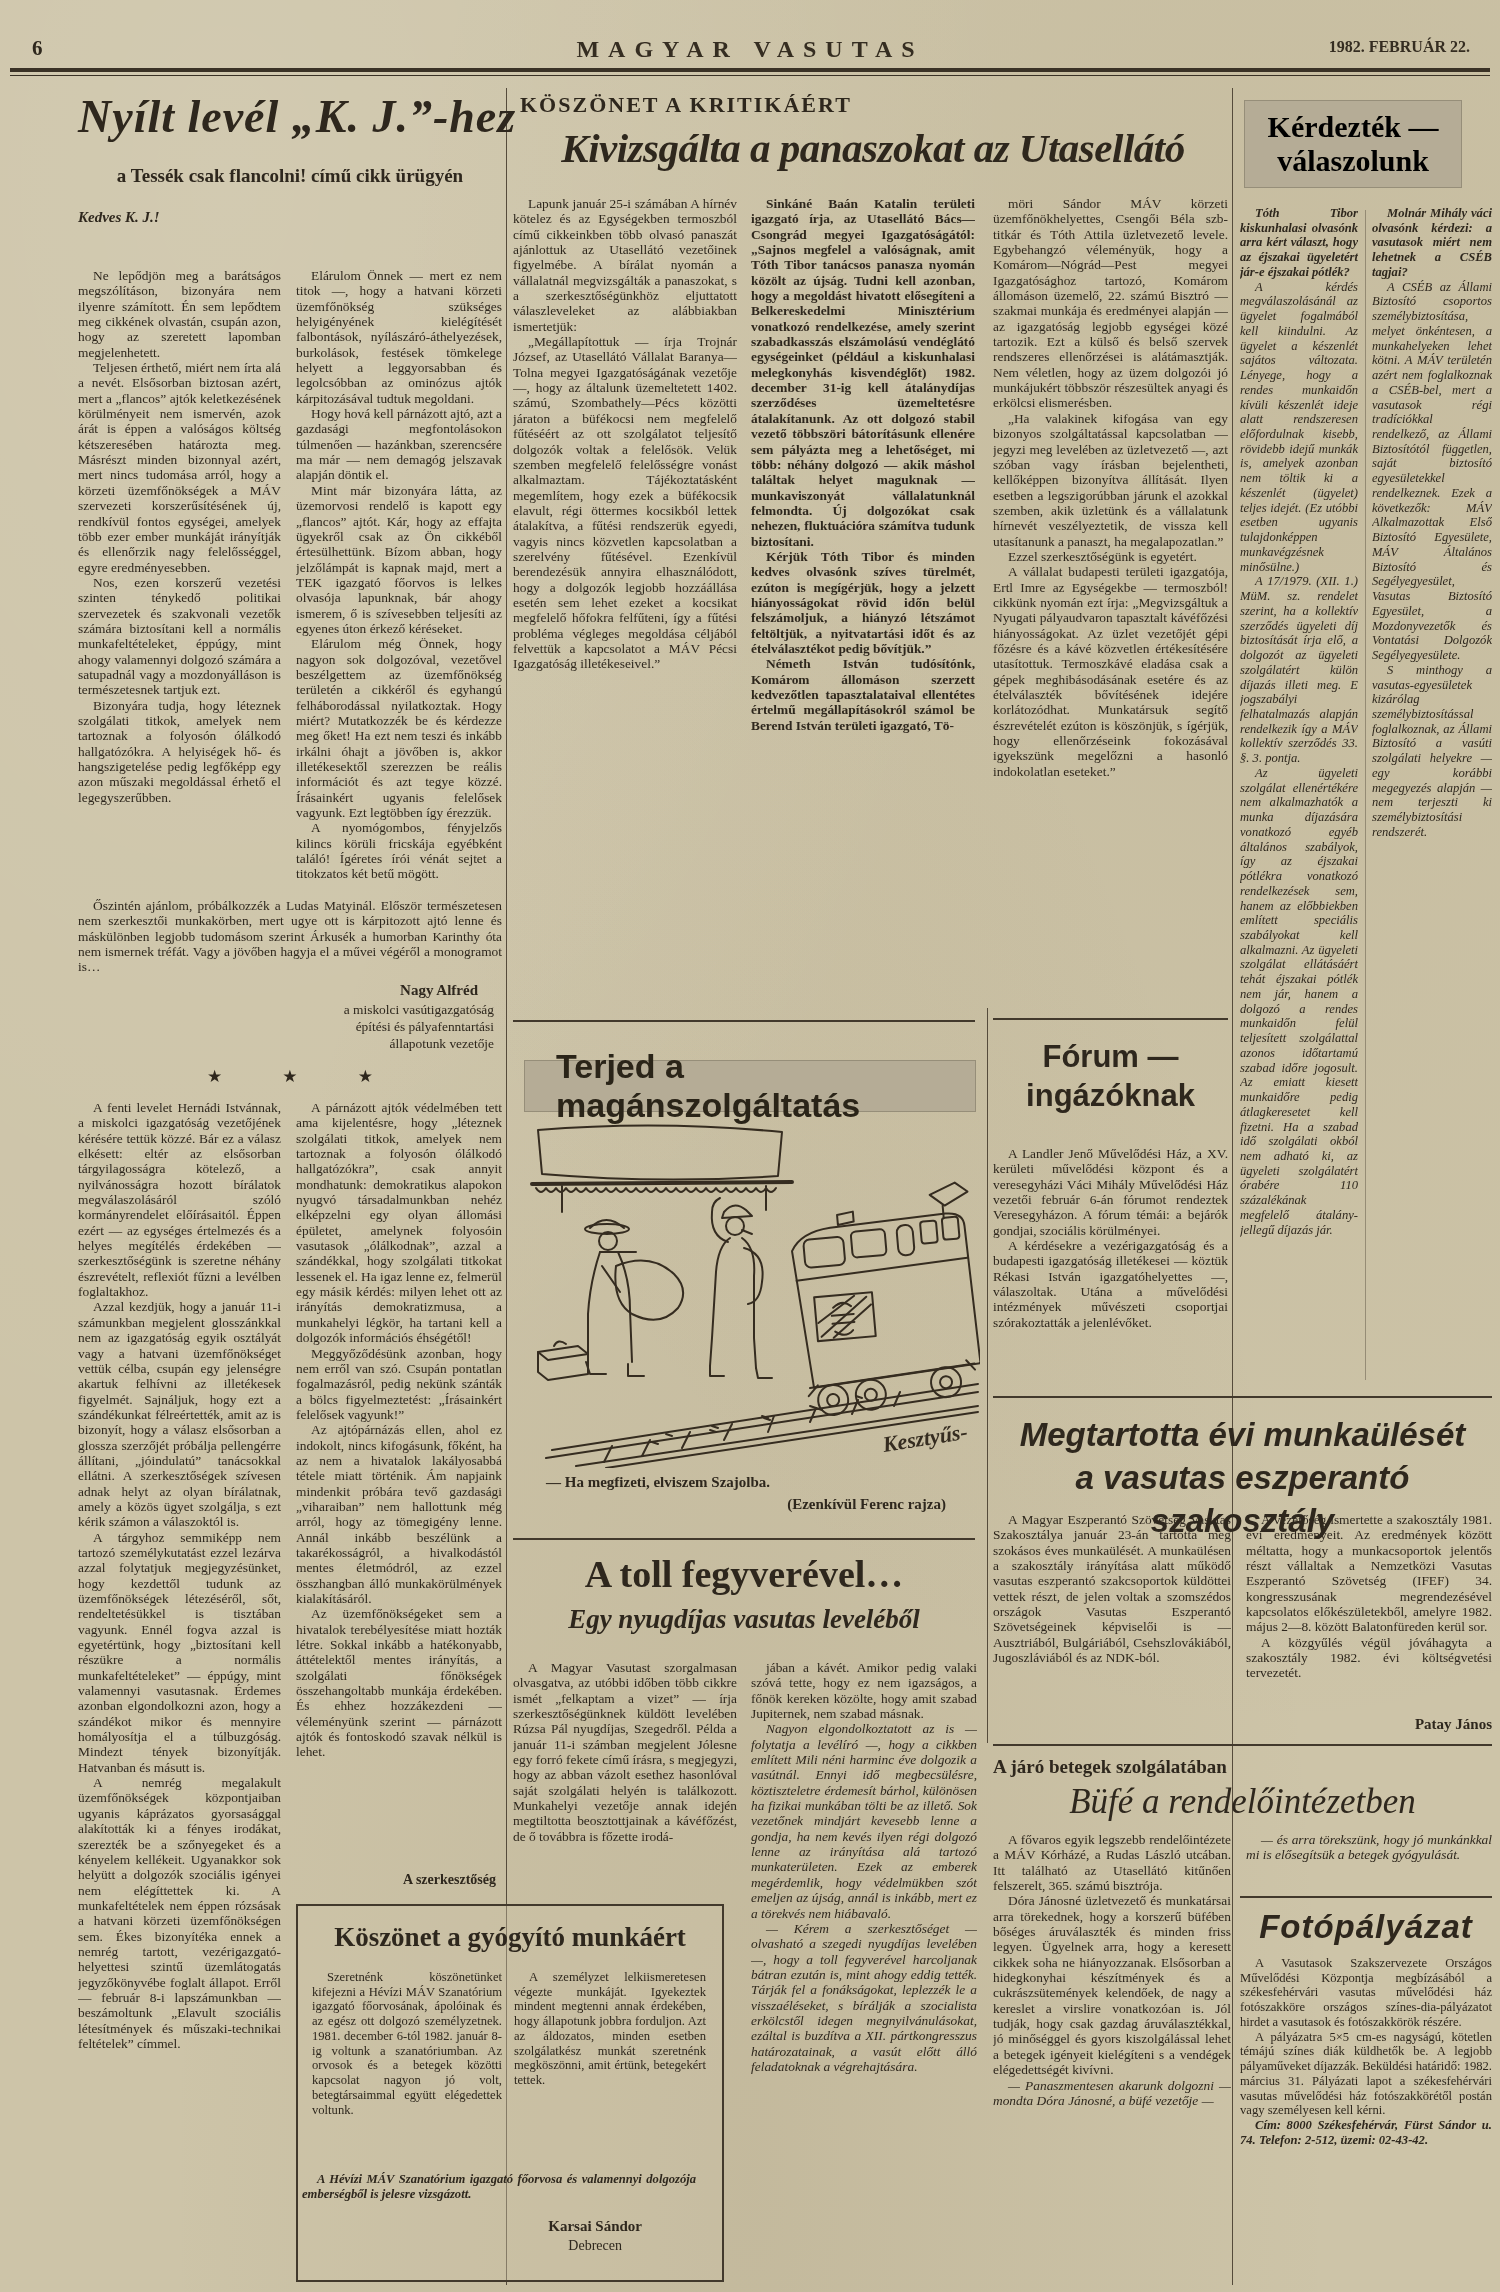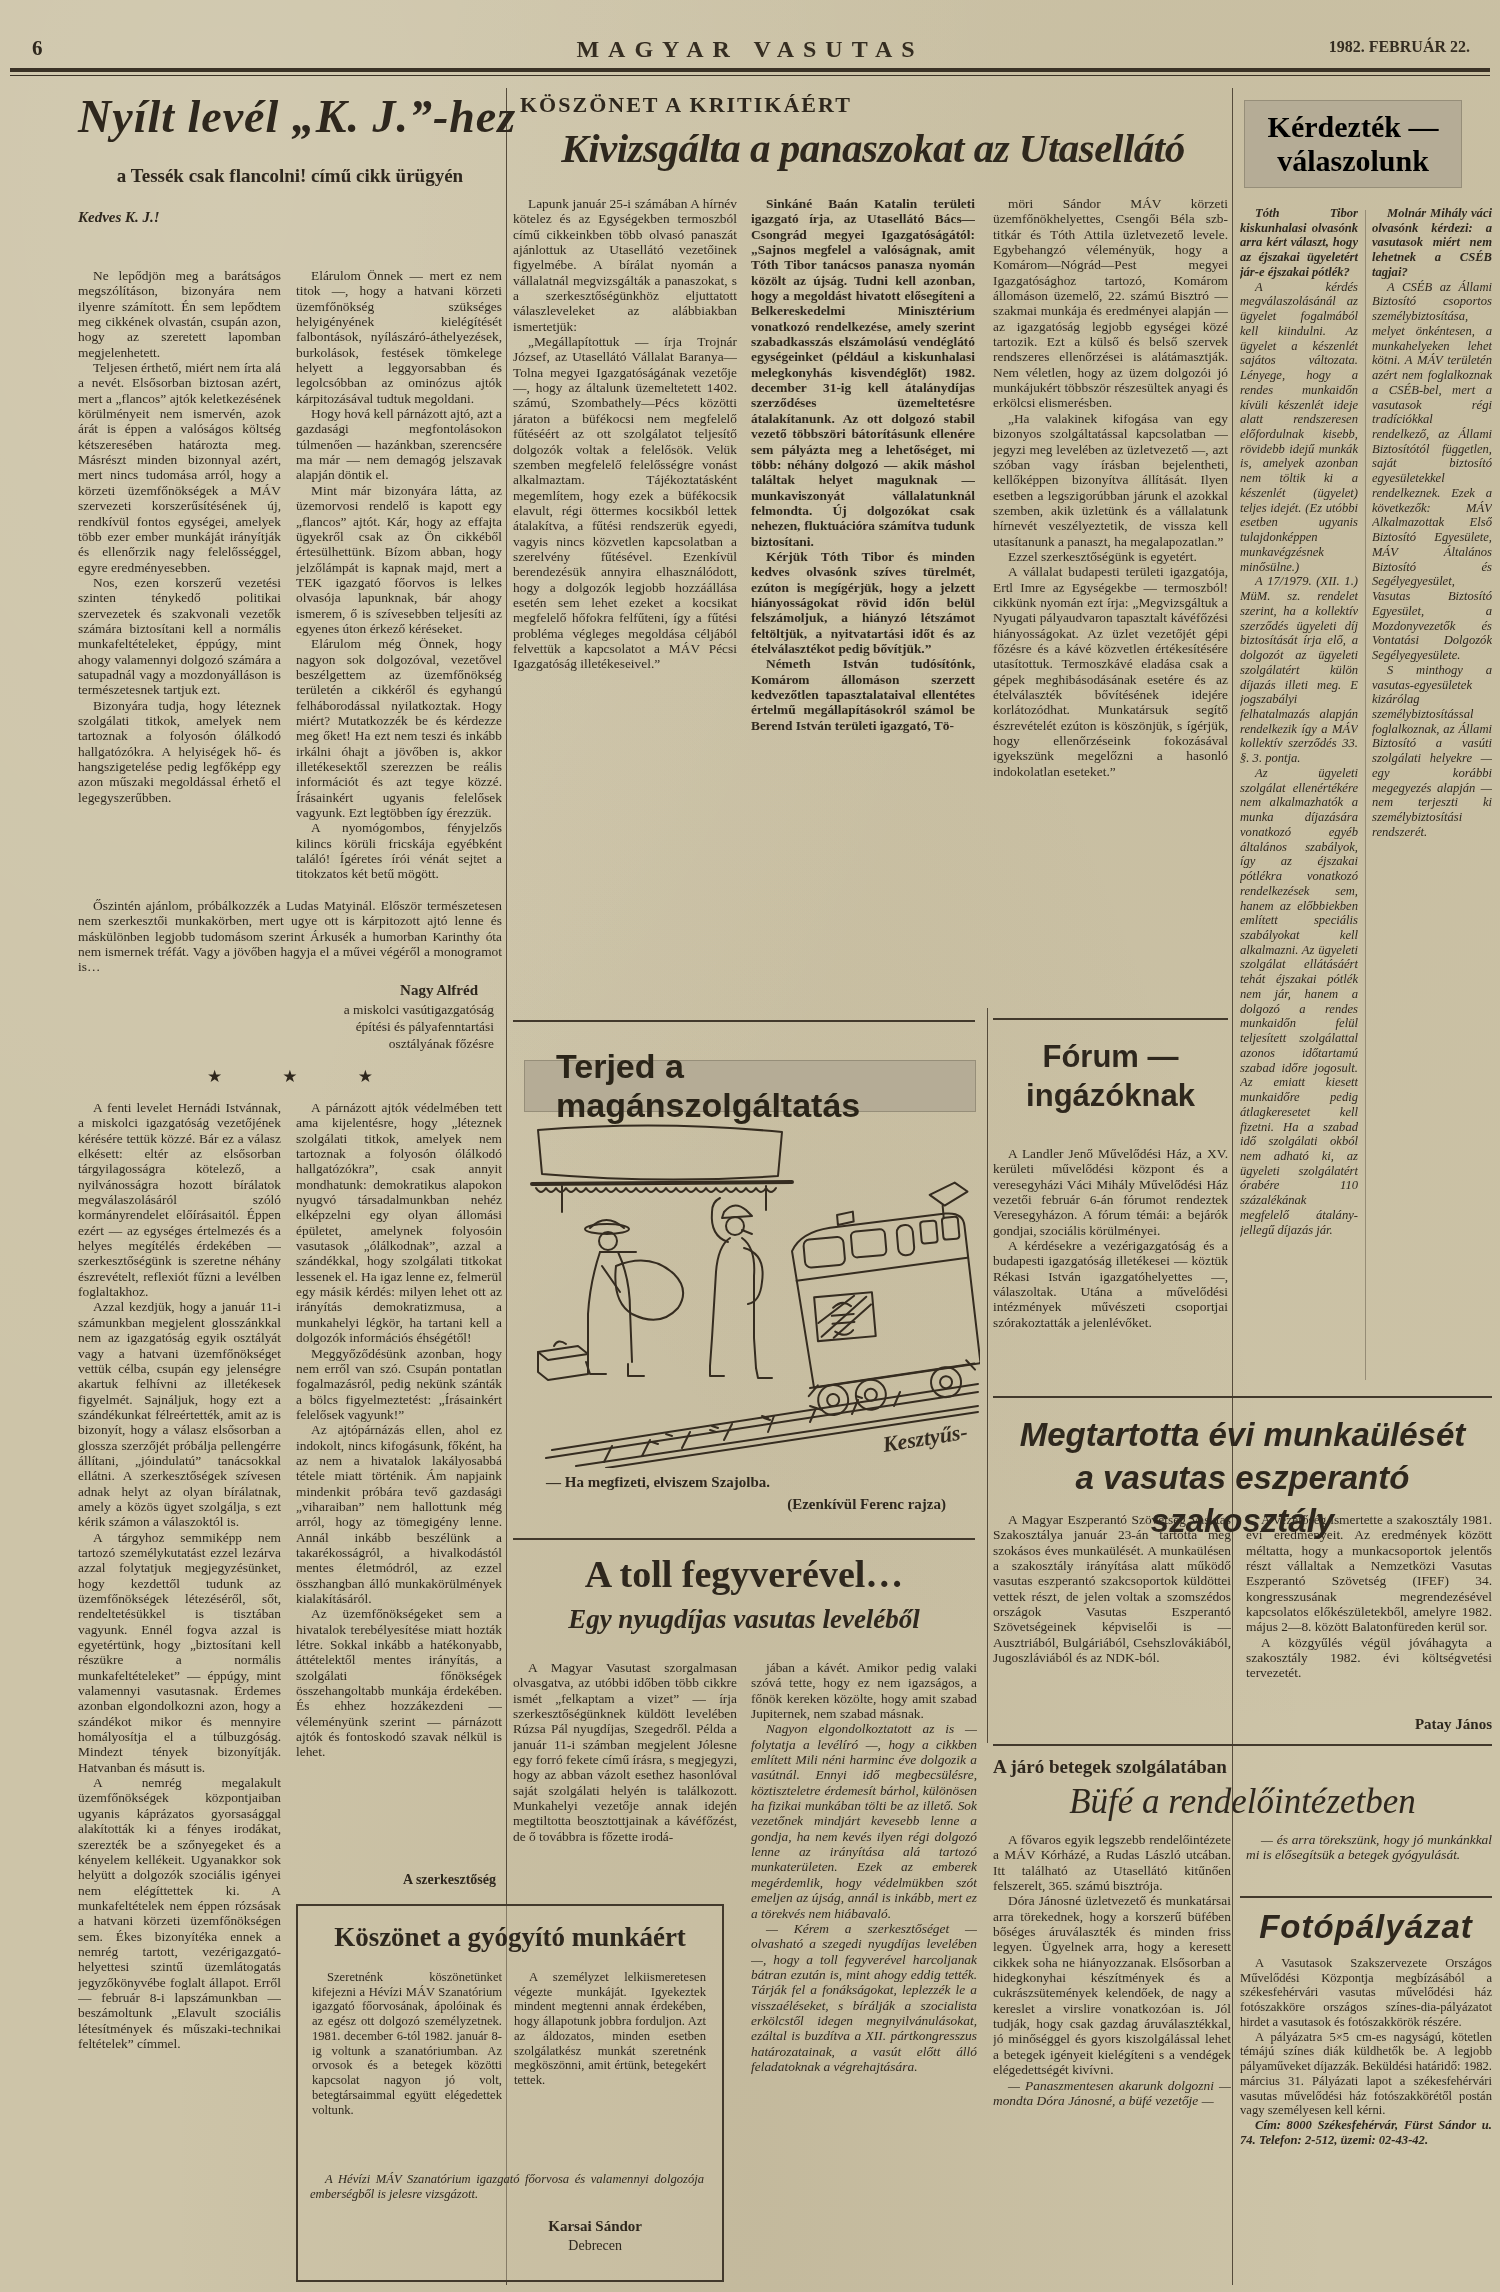--- a/index.html
+++ b/index.html
@@ -87,21 +87,21 @@
       <p>Elárulom még Önnek, hogy nagyon sok dolgozóval, vezetővel beszélgettem az üzemfőnökség területén a cikkéről és egyhangú felháborodással nyilatkoztak. Hogy miért? Mutatkozzék be és kérdezze meg őket! Ha ezt nem teszi és inkább irkálni óhajt a jövőben is, akkor illetékesektől szerezzen be reális információt és azt tegye közzé. Írásainkért ugyanis felelősek vagyunk. Ezt legtöbben így érezzük.</p>
       <p>A nyomógombos, fényjelzős kilincs körüli fricskája egyébként találó! Ígéretes írói vénát sejtet a titokzatos két betű mögött.</p>
     </div>
   <div class="abs bt" style="left:78px;top:898px;width:424px;height:80px;">
     <p>Őszintén ajánlom, próbálkozzék a Ludas Matyinál. Először természetesen nem szerkesztői munkakörben, mert ugye ott is kárpitozott ajtó lenne és máskülönben legjobb tudomásom szerint Árkusék a humorban Karinthy óta nem ismernek tréfát. Vagy a jövőben hagyja el a művei végéről a monogramot is…</p>
   </div>
   <div class="abs byline" style="left:78px;top:982px;width:400px;">Nagy Alfréd</div>
   <div class="abs byline-role" style="left:78px;top:1002px;width:416px;">
     <div>a miskolci vasútigazgatóság</div>
     <div>építési és pályafenntartási</div>
-    <div>osztályának főzésre</div>
+    <div>állapotunk vezetője</div>
   </div>
   <div class="abs stars" style="left:78px;top:1066px;width:424px;">★ ★ ★</div>
   <div class="abs bt" style="left:78px;top:1100px;width:203px;height:1180px;">
       <p>A fenti levelet Hernádi Istvánnak, a miskolci igazgatóság vezetőjének kérésére tettük közzé. Bár ez a válasz elkésett: eltér az elsősorban tárgyilagosságra kötelező, a nyilvánosságra hozott bírálatok megválaszolásáról szóló kormányrendelet előírásaitól. Éppen ezért — az egységes értelmezés és a helyes megítélés érdekében — szerkesztőségünk is szeretne néhány észrevételt, reflexiót fűzni a levélben foglaltakhoz.</p>
       <p>Azzal kezdjük, hogy a január 11-i számunkban megjelent glosszánkkal nem az igazgatóság egyik osztályát vagy a hatvani üzemfőnökséget vettük célba, csupán egy jelenségre akartuk felhívni az illetékesek figyelmét. Sajnáljuk, hogy ezt a szándékunkat félreértették, amit az is bizonyít, hogy a válasz elsősorban a glossza szerzőjét próbálja pellengérre állítani, „jóindulatú” tanácsokkal ellátni. A szerkesztőségek szívesen adnak helyt az olyan bírálatnak, amely a közös ügyet szolgálja, s ezt kérik számon a válaszoktól is.</p>
       <p>A tárgyhoz semmiképp nem tartozó személykutatást ezzel lezárva azzal folytatjuk megjegyzésünket, hogy kezdettől tudunk az üzemfőnökségek létezéséről, sőt, rendeltetésükkel is tisztában vagyunk. Ennél fogva azzal is egyetértünk, hogy „biztosítani kell részükre a normális munkafeltételeket” — éppúgy, mint valamennyi vasutasnak. Érdemes azonban elgondolkozni azon, hogy a szándékot mikor és mennyire homályosítja el a túlbuzgóság. Mindezt tények bizonyítják. Hatvanban és másutt is.</p>
       <p>A nemrég megalakult üzemfőnökségek központjaiban ugyanis káprázatos gyorsasággal alakították ki a fényes irodákat, szerezték be a szőnyegeket és a kényelem kellékeit. Ugyanakkor sok helyütt a dolgozók szociális igényei nem elégíttettek ki. A munkafeltételek nem éppen rózsásak a hatvani körzeti üzemfőnökségen sem. Ékes bizonyítéka ennek a nemrég tartott, vezérigazgató-helyettesi szintű üzemlátogatás jegyzőkönyvébe foglalt állapot. Erről — február 8-i lapszámunkban — beszámoltunk „Elavult szociális létesítmények és műszaki-technikai feltételek” címmel.</p>
     </div>
   <div class="abs bt" style="left:296px;top:1100px;width:206px;height:768px;">
       <p>A párnázott ajtók védelmében tett ama kijelentésre, hogy „léteznek szolgálati titkok, amelyek nem tartoznak a folyosón ólálkodó hallgatózókra”, csak annyit mondhatunk: demokratikus alapokon nyugvó társadalmunkban nehéz elképzelni egy olyan állomási épületet, amelynek folyosóin vasutasok „ólálkodnak”, azzal a szándékkal, hogy szolgálati titkokat lessenek el. Ha igaz lenne ez, felmerül egy másik kérdés: milyen lehet ott az irányítás demokratizmusa, a munkahelyi légkör, ha tartani kell a dolgozók információs éhségétől!</p>
@@ -234,21 +234,21 @@
   </section>
 
   <section class="abs boxed" style="left:296px;top:1904px;width:424px;height:374px;background:rgba(205,196,168,.4);">
     <div class="h-koszonet" style="margin-top:16px;">Köszönet a gyógyító munkáért</div>
     <div class="bt small" style="position:absolute;left:14px;top:64px;width:190px;height:198px;">
         <p>Szeretnénk köszönetünket kifejezni a Hévízi MÁV Szanatórium igazgató főorvosának, ápolóinak és az egész ott dolgozó személyzetnek. 1981. december 6-tól 1982. január 8-ig voltunk a szanatóriumban. Az orvosok és a betegek közötti kapcsolat nagyon jó volt, betegtársaimmal együtt elégedettek voltunk.</p>
       </div>
     <div class="bt small" style="position:absolute;left:216px;top:64px;width:192px;height:198px;">
         <p>A személyzet lelkiismeretesen végezte munkáját. Igyekeztek mindent megtenni annak érdekében, hogy állapotunk jobbra forduljon. Azt az áldozatos, minden esetben szolgálatkész munkát szeretnénk megköszönni, amit értünk, betegekért tettek.</p>
       </div>
-    <div class="bt small ital" style="position:absolute;left:12px;top:266px;width:394px;height:44px;">
+    <div class="bt small ital" style="position:absolute;left:4px;top:266px;width:394px;height:44px;font-weight:bold;">
       <p style="text-indent:15px;">A Hévízi MÁV Szanatórium igazgató főorvosa és valamennyi dolgozója emberségből is jelesre vizsgázott.</p>
     </div>
     <div class="byline" style="position:absolute;left:14px;top:312px;width:330px;">Karsai Sándor</div>
     <div style="position:absolute;left:14px;top:332px;width:310px;text-align:right;font-size:14px;">Debrecen</div>
   </section>
 
   <section>
     <div class="abs graybox" style="left:1244px;top:100px;width:218px;height:88px;display:flex;flex-direction:column;justify-content:center;">
       <div class="h-kerdez">Kérdezték —</div>
       <div class="h-kerdez">válaszolunk</div>

